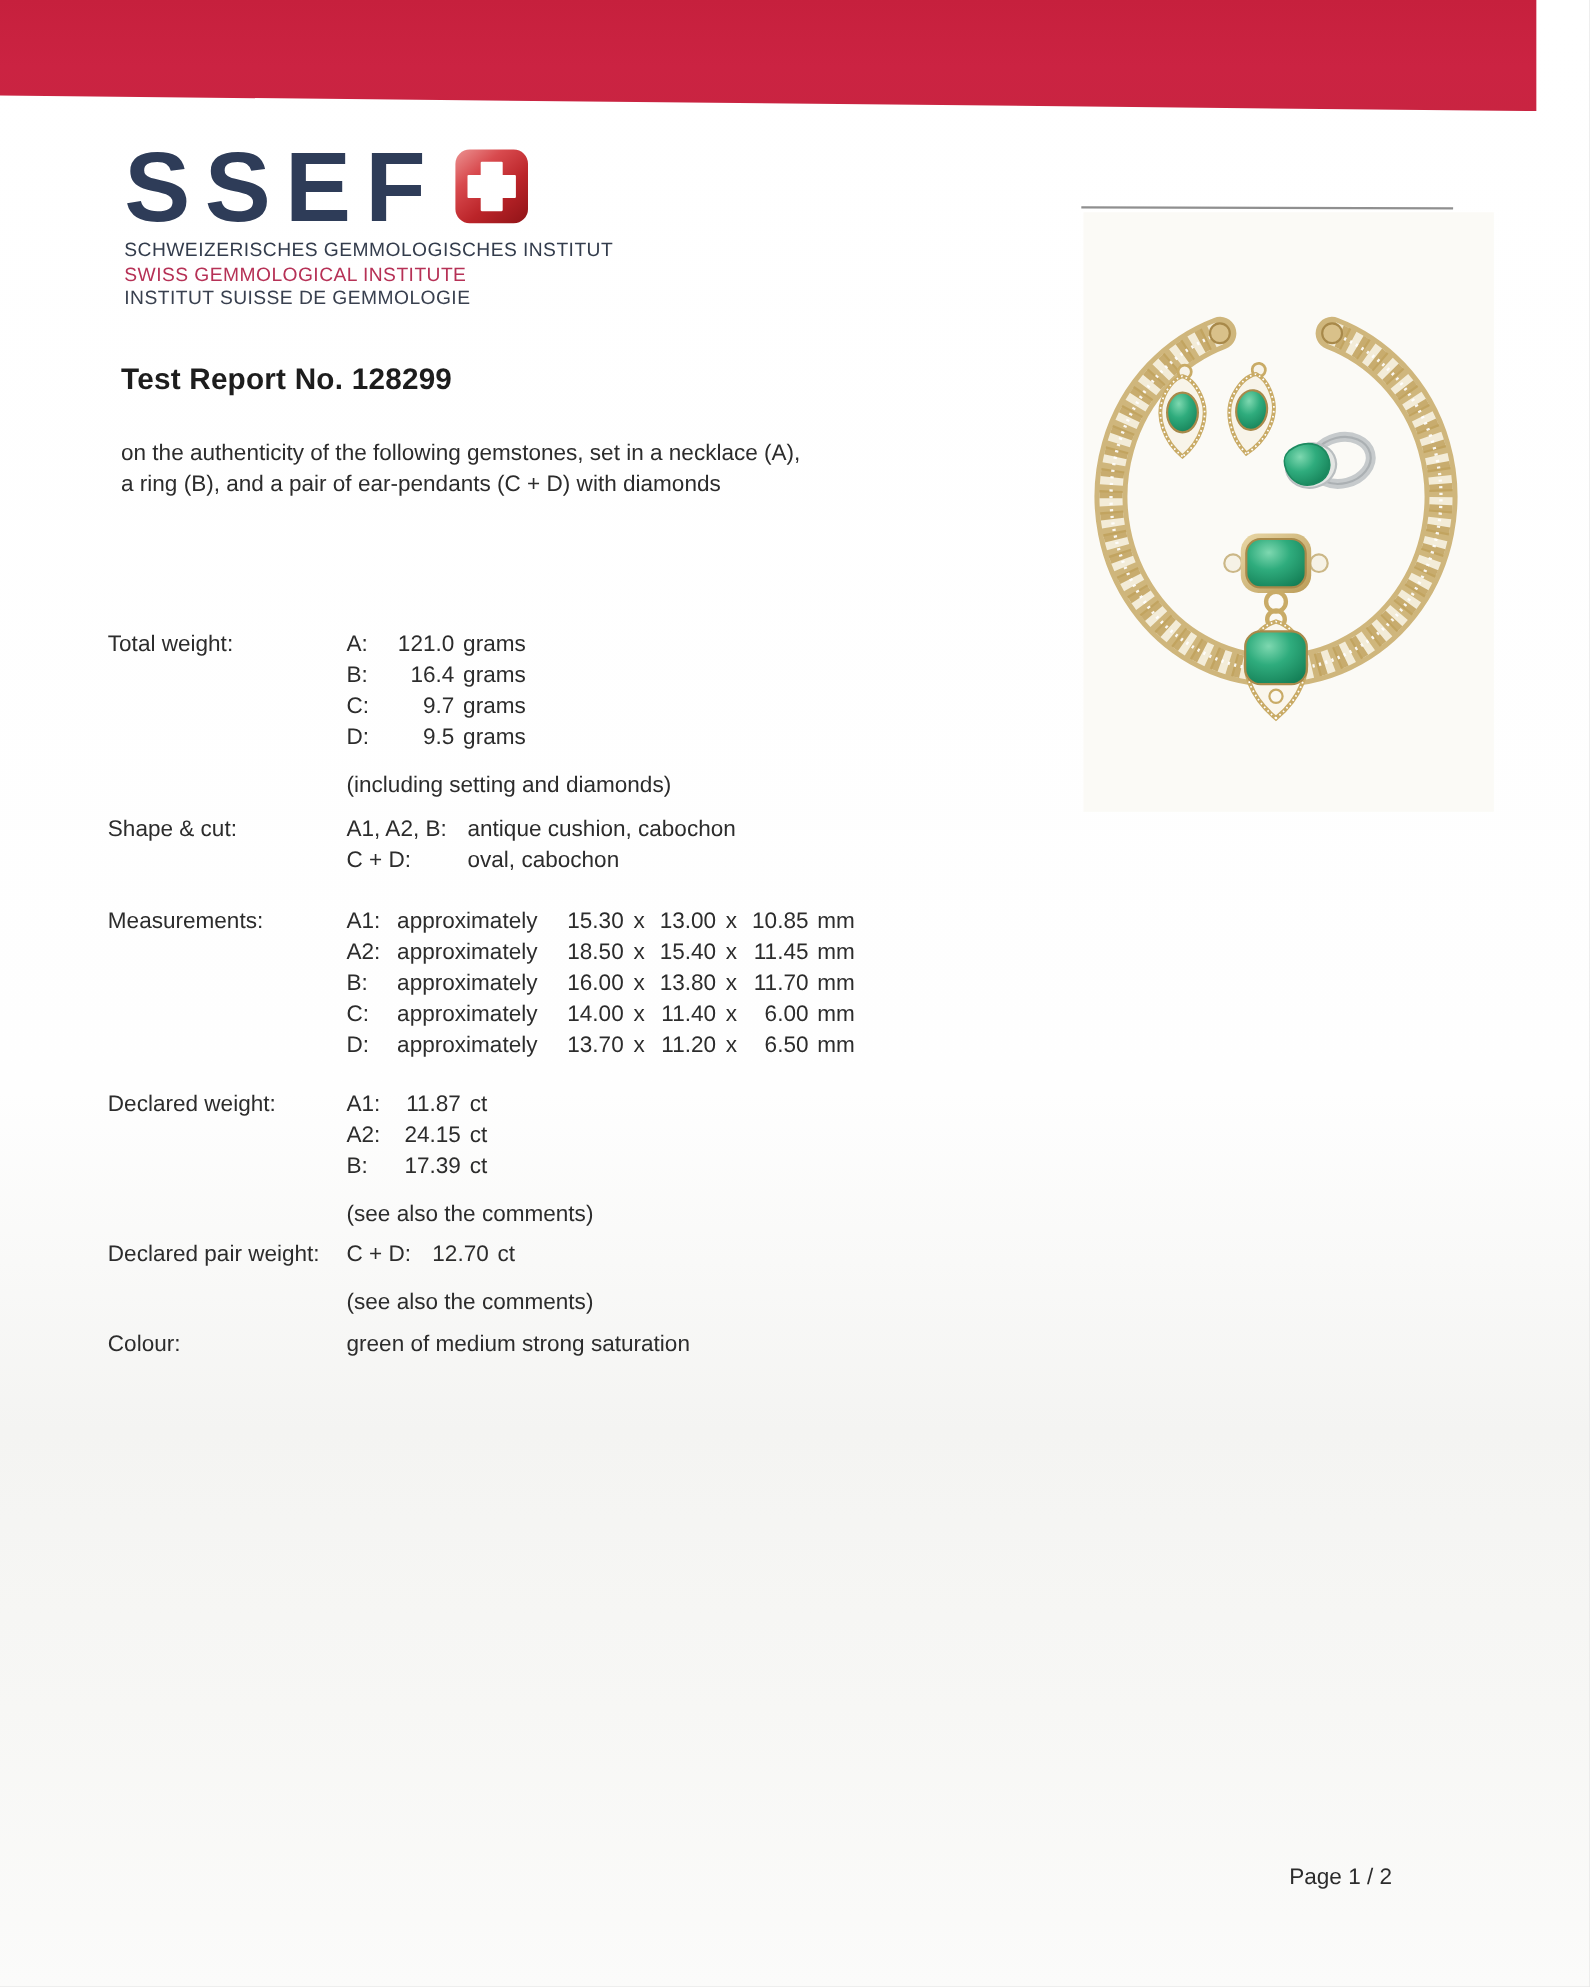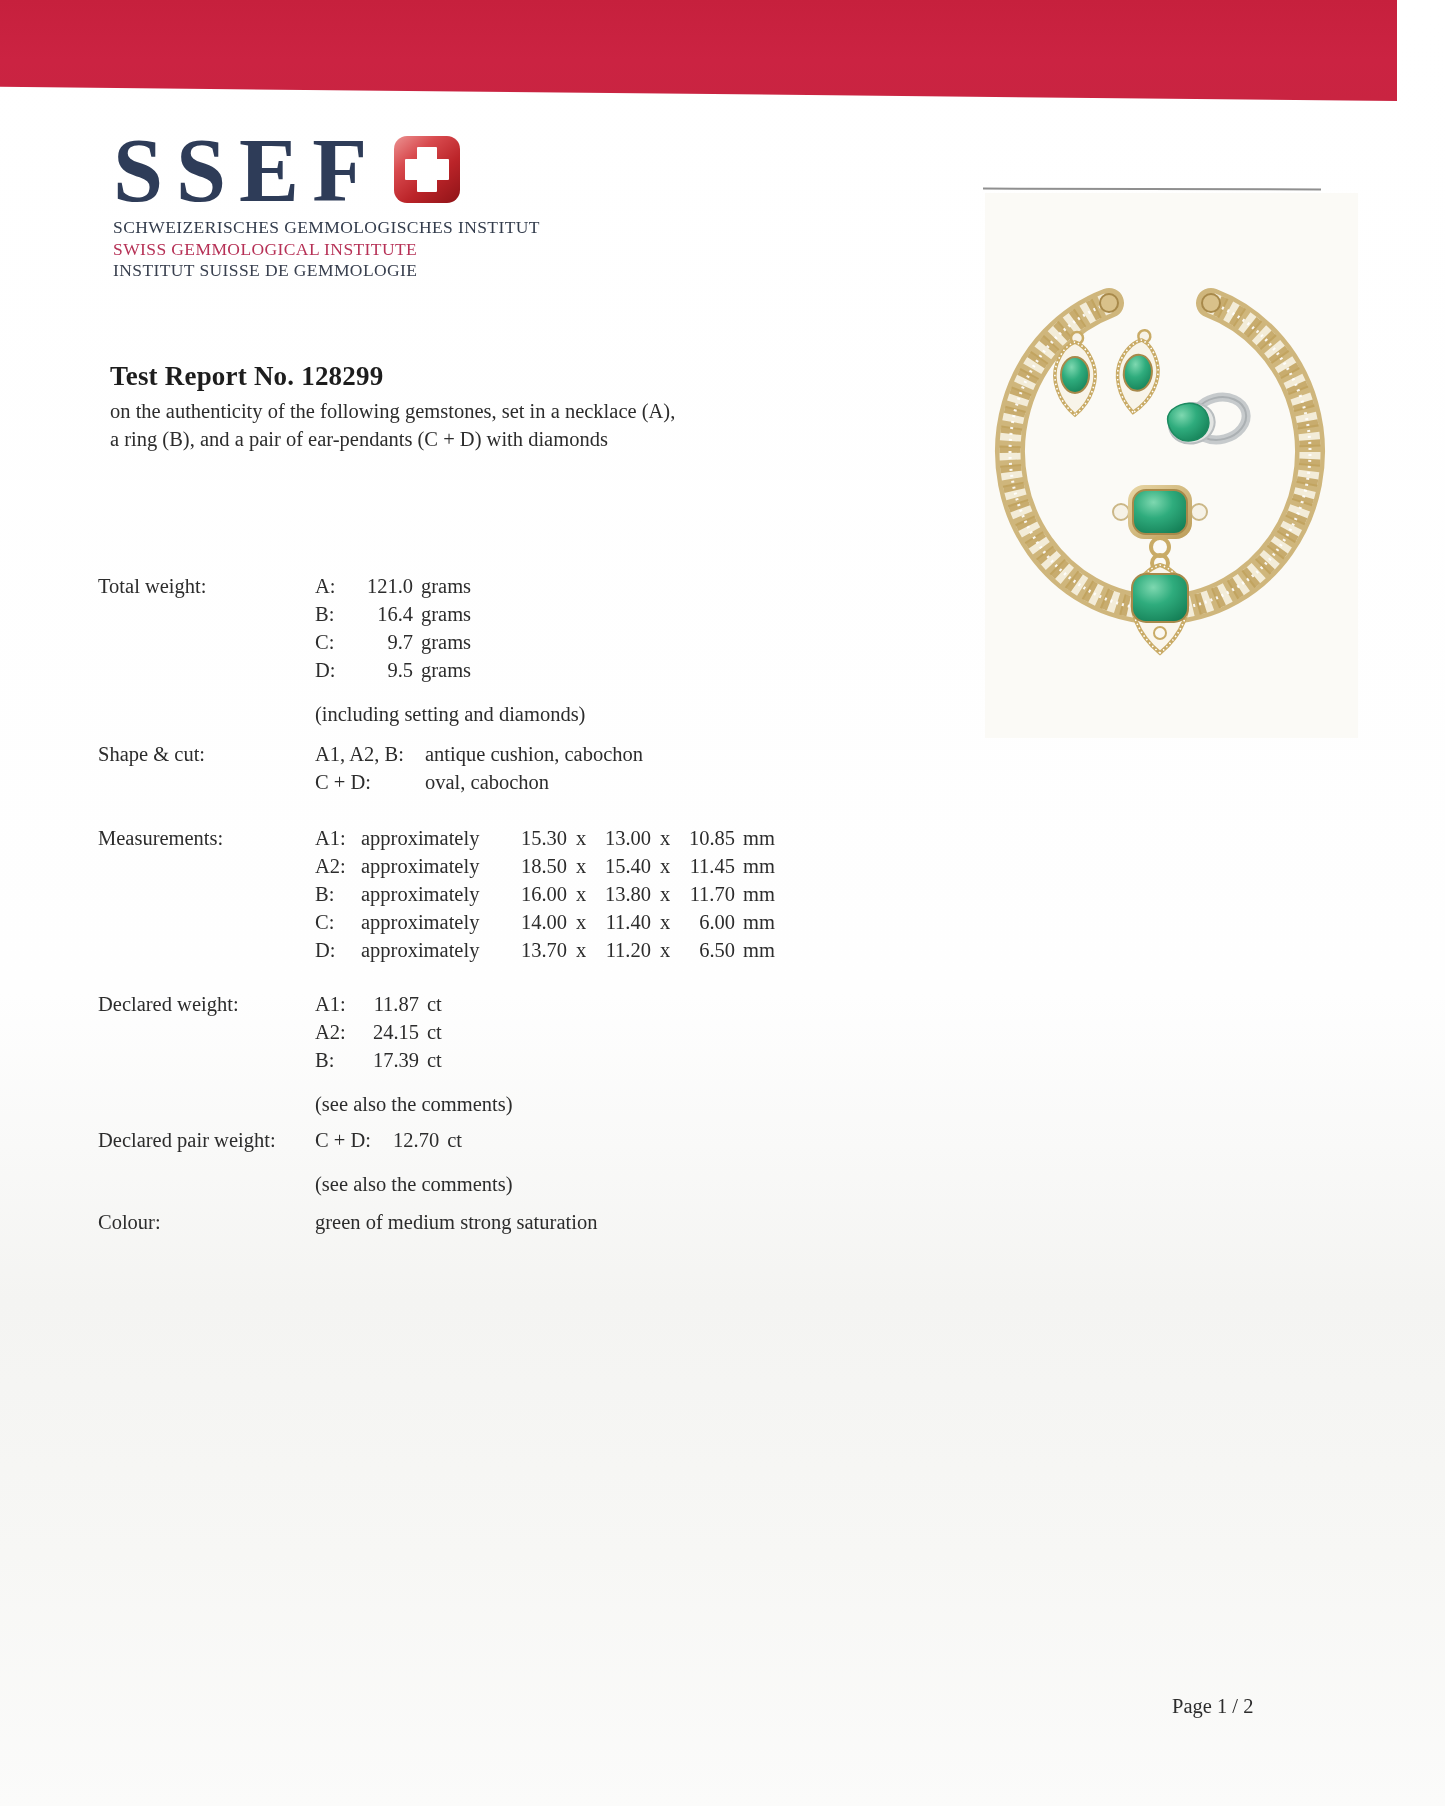--- a/index.html
+++ b/index.html
@@ -1,19 +1,19 @@
 <!DOCTYPE html>
 <html><head>
 <meta charset="utf-8">
 <style>
   html,body{margin:0;padding:0;background:#e8e8e8;}
   .page{
     position:relative;width:1445px;height:1806px;margin:0 auto;overflow:hidden;
     background:linear-gradient(180deg,#ffffff 0%,#fefefe 55%,#f4f4f2 72%,#f7f7f5 86%,#fbfbfa 100%);
-    font-family:Liberation Serif, serif;color:#2a2a2a;
+    font-family:Liberation Sans, sans-serif;color:#2a2a2a;
   }
   
   .banner{
     position:absolute;left:0;top:0;width:1397px;height:101px;
     background:linear-gradient(180deg,#c6203d 0%,#cb2342 60%,#c92441 100%);
     clip-path:polygon(0 0,100% 0,100% 100%,0 86%);
   }
   
   .logo{position:absolute;left:113px;top:118px;}
   .wordmark-row{display:flex;align-items:flex-start;}
@@ -32,21 +32,21 @@
   .swiss-cross::after{left:11px;top:23px;width:44px;height:21px;}
   .inst{font-size:17.5px;letter-spacing:0.4px;line-height:21.5px;margin-top:11px;}
   .inst .de{color:#333c4c;}
   .inst .en{color:#b63156;}
   .inst .fr{color:#39404f;}
   
   .photo-rule{position:absolute;left:983px;top:188px;width:338px;height:2px;background:#8f8f8f;transform:rotate(0.15deg);}
   .photo{position:absolute;left:985px;top:193px;width:373px;height:545px;background:#fbfaf6;}
   .photo svg{display:block;width:100%;height:100%;}
   
-  .title{position:absolute;left:110px;top:361px;font-size:27px;font-weight:bold;color:#1d1d1d;letter-spacing:0.2px;}
+  .title{position:absolute;left:110px;top:330px;font-size:27px;font-weight:bold;color:#1d1d1d;letter-spacing:0.2px;}
   .intro{position:absolute;left:110px;top:398px;font-size:20.5px;line-height:27.5px;color:#2c2c2c;}
   .field{position:absolute;left:98px;display:flex;font-size:20.5px;line-height:28px;color:#2c2c2c;}
   .flabel{width:217px;flex:none;}
   .fvalues{flex:none;}
   .vrow{display:flex;}
   .k{display:inline-block;}
   .w40{width:40px;}.w46{width:46px;}.w78{width:78px;}.w110{width:110px;}
   .n{display:inline-block;width:58px;text-align:right;}
   .n56{display:inline-block;width:56px;text-align:right;}
   .u{margin-left:8px;}

